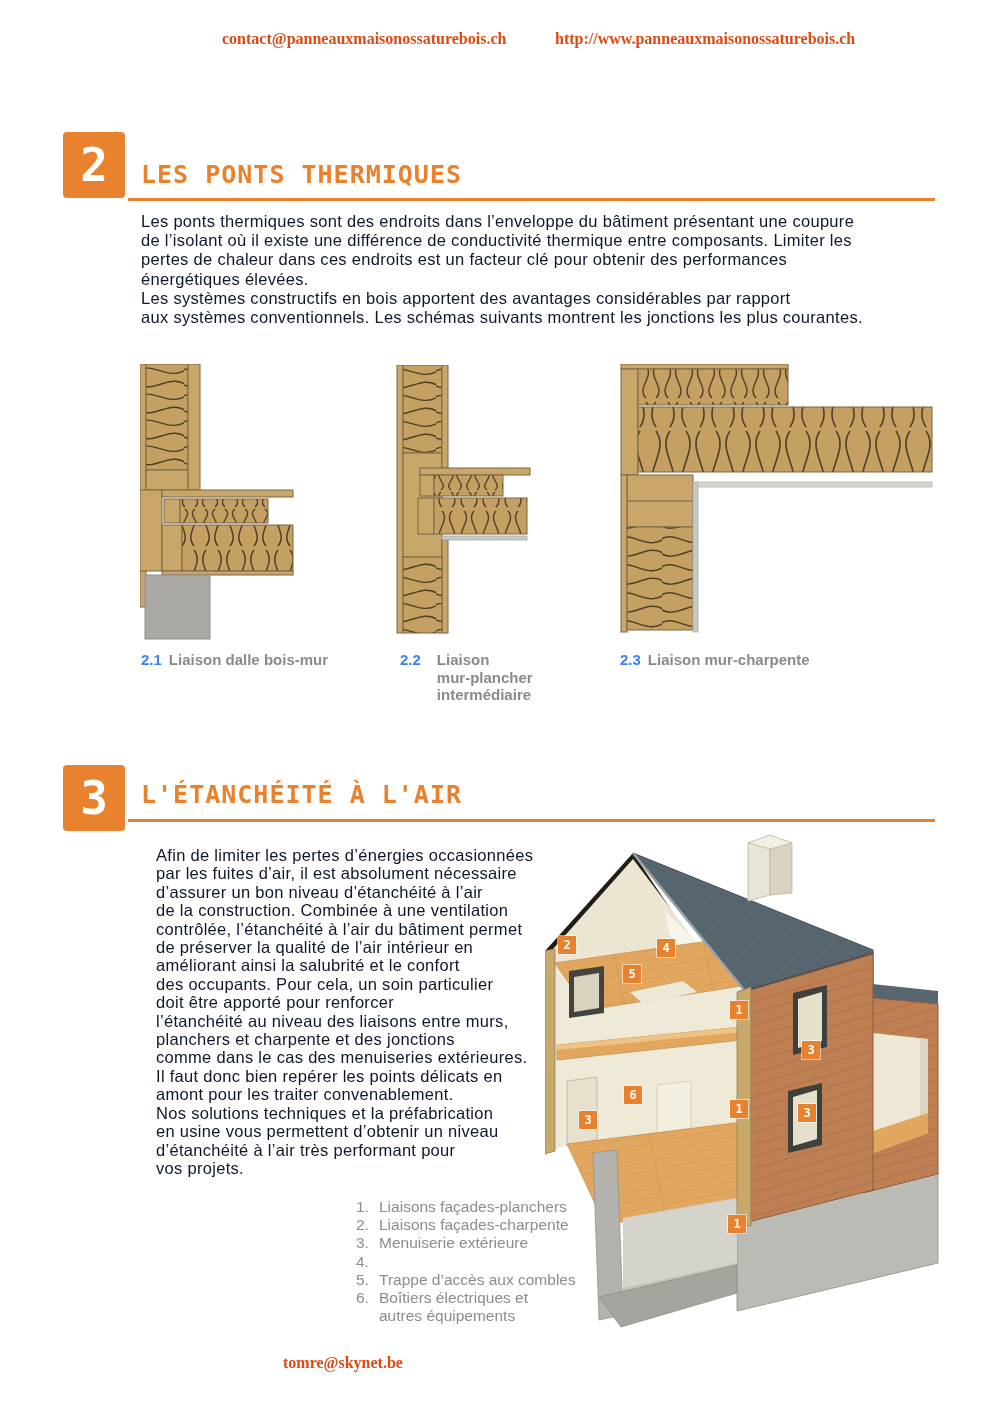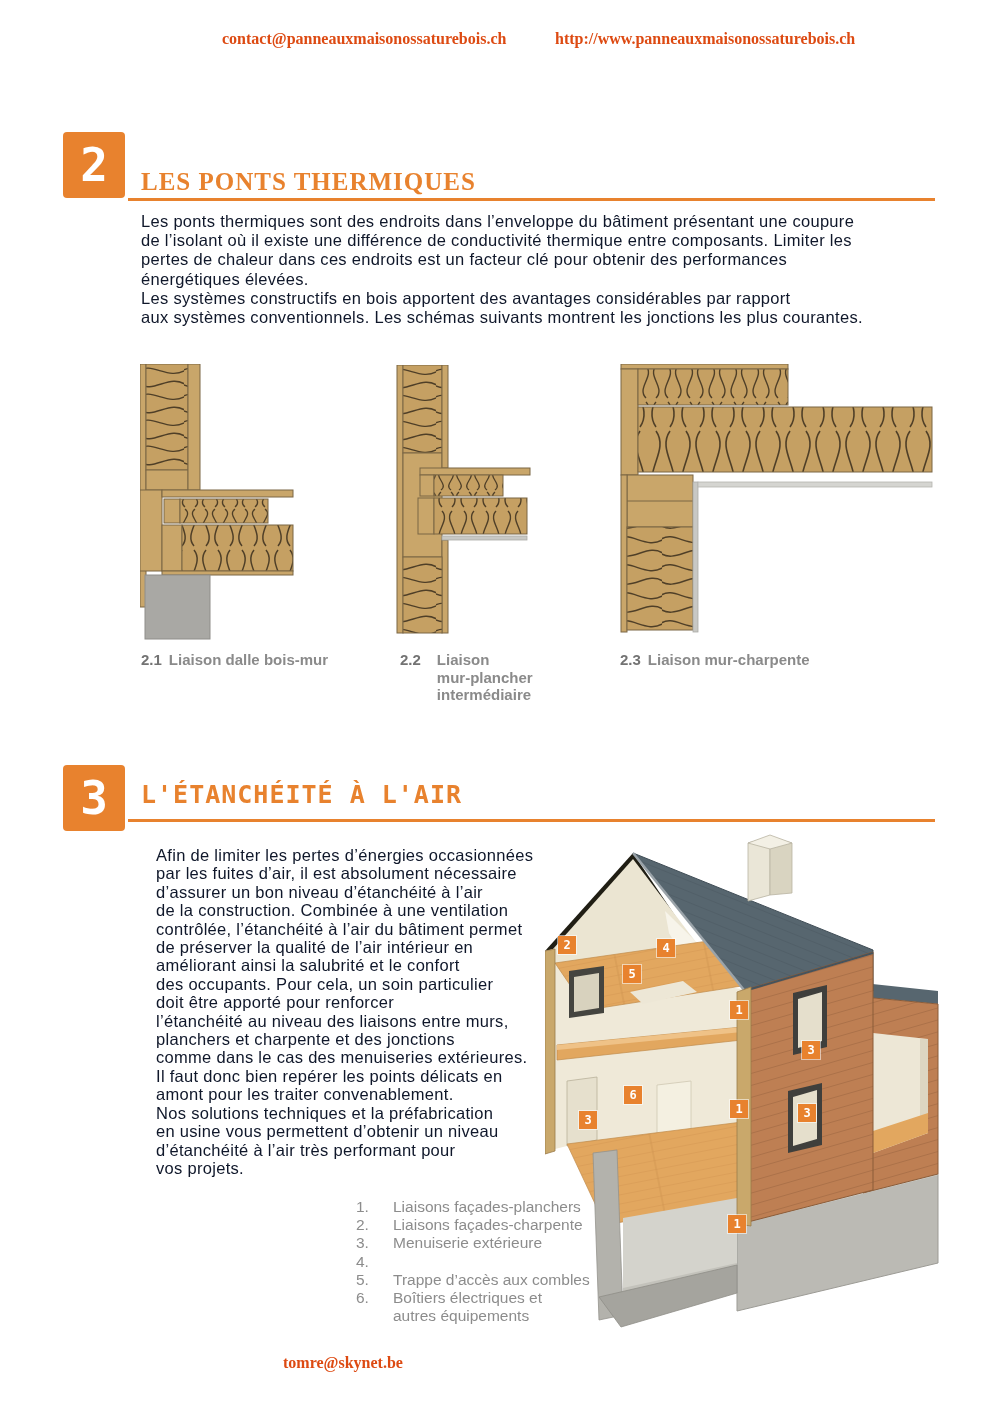--- a/index.html
+++ b/index.html
@@ -11,44 +11,44 @@
         color:#fff;display:flex;align-items:center;justify-content:center;
         font-family:"DejaVu Sans Mono",monospace;font-weight:bold;font-size:46px;}
   .stitle{position:absolute;left:141px;font-family:"DejaVu Sans Mono",monospace;font-weight:bold;
         font-size:25px;letter-spacing:1px;color:#E8822E;white-space:nowrap;}
   .rule{position:absolute;left:128px;width:807px;height:3px;background:#E8822E;}
   .para{position:absolute;color:#0f172a;font-size:16.5px;letter-spacing:.3px;white-space:pre-line;}
   .p2{left:141px;top:212px;width:790px;line-height:19.2px;}
   .p3{left:156px;top:846px;width:425px;line-height:18.4px;}
   .cap{position:absolute;top:651px;display:flex;gap:7px;color:#8A8A8A;font-weight:bold;
         font-size:15px;line-height:17.5px;}
-  .cap .ref{color:#737373;}
+  .cap .ref{color:#3b82f6;}
   .cap .txt{white-space:pre-line;}
   .legend{position:absolute;left:356px;top:1198px;color:#8C8C8C;font-size:15.5px;line-height:18.2px;}
   .lrow{display:flex;}
   .lrow .n{width:23px;flex:none;}
-  .lrow .t{white-space:pre-line;margin-left:14px;}
+  .lrow .t{white-space:pre-line;}
   .marker{position:absolute;width:18px;height:18px;background:#E8822E;color:#fff;z-index:5;
         font-family:"DejaVu Sans Mono",monospace;font-weight:bold;font-size:12px;
         display:flex;align-items:center;justify-content:center;
         box-shadow:0 0 0 1px rgba(255,255,255,.55);}
   svg.fig{position:absolute;}
 </style>
 </head>
 <body>
 
 <div class="page">
 
   <div class="hdr-txt" style="left:222px;top:30px;">contact@panneauxmaisonossaturebois.ch</div>
   <div class="hdr-txt" style="left:555px;top:30px;">http://www.panneauxmaisonossaturebois.ch</div>
 
   <div class="badge" style="top:132px;">
     <span>2</span>
   </div>
-  <div class="stitle" style="top:168px;font-family:Liberation Serif, serif;">LES PONTS THERMIQUES</div>
+  <div class="stitle" style="top:160px;">LES PONTS THERMIQUES</div>
   <div class="rule" style="top:198px;"></div>
 
   <div class="para p2">Les ponts thermiques sont des endroits dans l’enveloppe du bâtiment présentant une coupure
 de l’isolant où il existe une différence de conductivité thermique entre composants. Limiter les
 pertes de chaleur dans ces endroits est un facteur clé pour obtenir des performances
 énergétiques élevées.
 Les systèmes constructifs en bois apportent des avantages considérables par rapport
 aux systèmes conventionnels. Les schémas suivants montrent les jonctions les plus courantes.</div>
 
   <svg class="fig" style="left:140px;top:364px;" width="160" height="276" viewBox="0 0 160 276">

